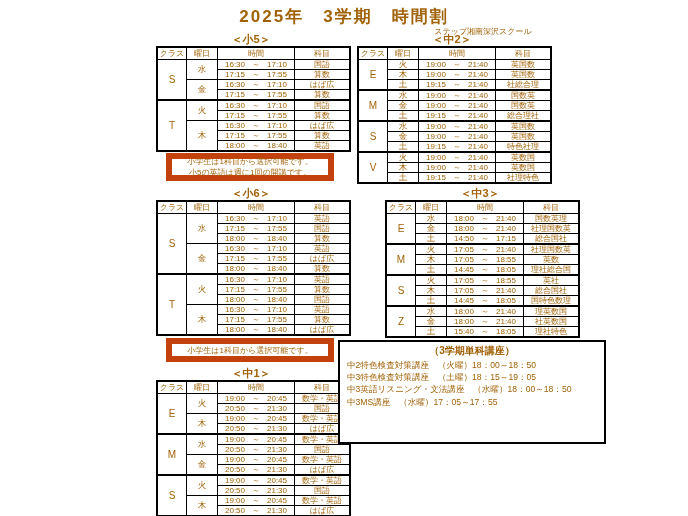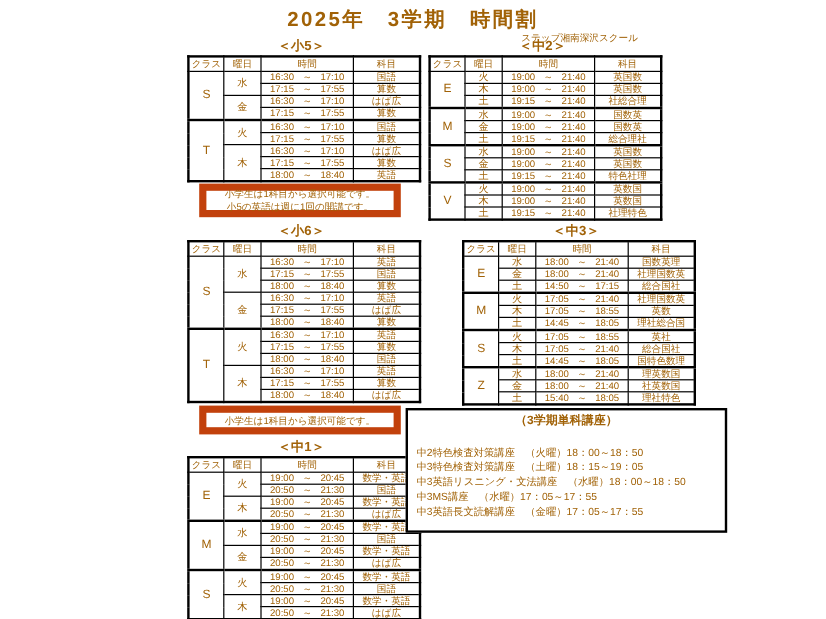--- a/index.html
+++ b/index.html
@@ -26,21 +26,21 @@
   .grid tr.gs td{border-top:2px solid #000;}
   .t-s,.t-e{display:inline-block;width:30px;text-align:center;}
   .t-w{display:inline-block;width:12px;text-align:center;}
   .note{position:absolute;border:6px solid #c2410c;display:flex;flex-direction:column;
         justify-content:center;align-items:center;font-size:8px;line-height:11px;
         background:#fff;box-sizing:border-box;}
   #note1{left:166px;top:153px;width:168px;height:28px;}
   #note2{left:166px;top:338px;width:168px;height:24px;}
   .tanka{position:absolute;left:338px;top:340px;width:268px;height:104px;border:2px solid #000;
          box-sizing:border-box;padding-top:3px;background:#fff;}
-  .tanka-title{text-align:center;font-weight:bold;font-size:10px;line-height:12px;margin-bottom:14px;}
+  .tanka-title{text-align:center;font-weight:bold;font-size:10px;line-height:12px;margin-bottom:2px;}
   .course{font-size:8.6px;line-height:12.2px;padding-left:7px;white-space:nowrap;}
 </style>
 </head>
 <body>
 
 <div class="sheet">
   <div class="title">2025年　3学期　時間割</div>
   <div class="school">ステップ湘南深沢スクール</div>
 
   <div class="tt-wrap" id="w-sho5">
@@ -413,16 +413,15 @@
     <div>小学生は1科目から選択可能です。</div>
   </div>
 
   <div class="tanka">
     <div class="tanka-title">（3学期単科講座）</div>
     <div>
         <div class="course">中2特色検査対策講座　（火曜）18：00～18：50</div>
         <div class="course">中3特色検査対策講座　（土曜）18：15～19：05</div>
         <div class="course">中3英語リスニング・文法講座　（水曜）18：00～18：50</div>
         <div class="course">中3MS講座　（水曜）17：05～17：55</div>
-        <div class="course">中3英語長文読解講座　（金曜）17：05～17：55</div>
       </div>
   </div>
 </div>
 
 </body></html>

